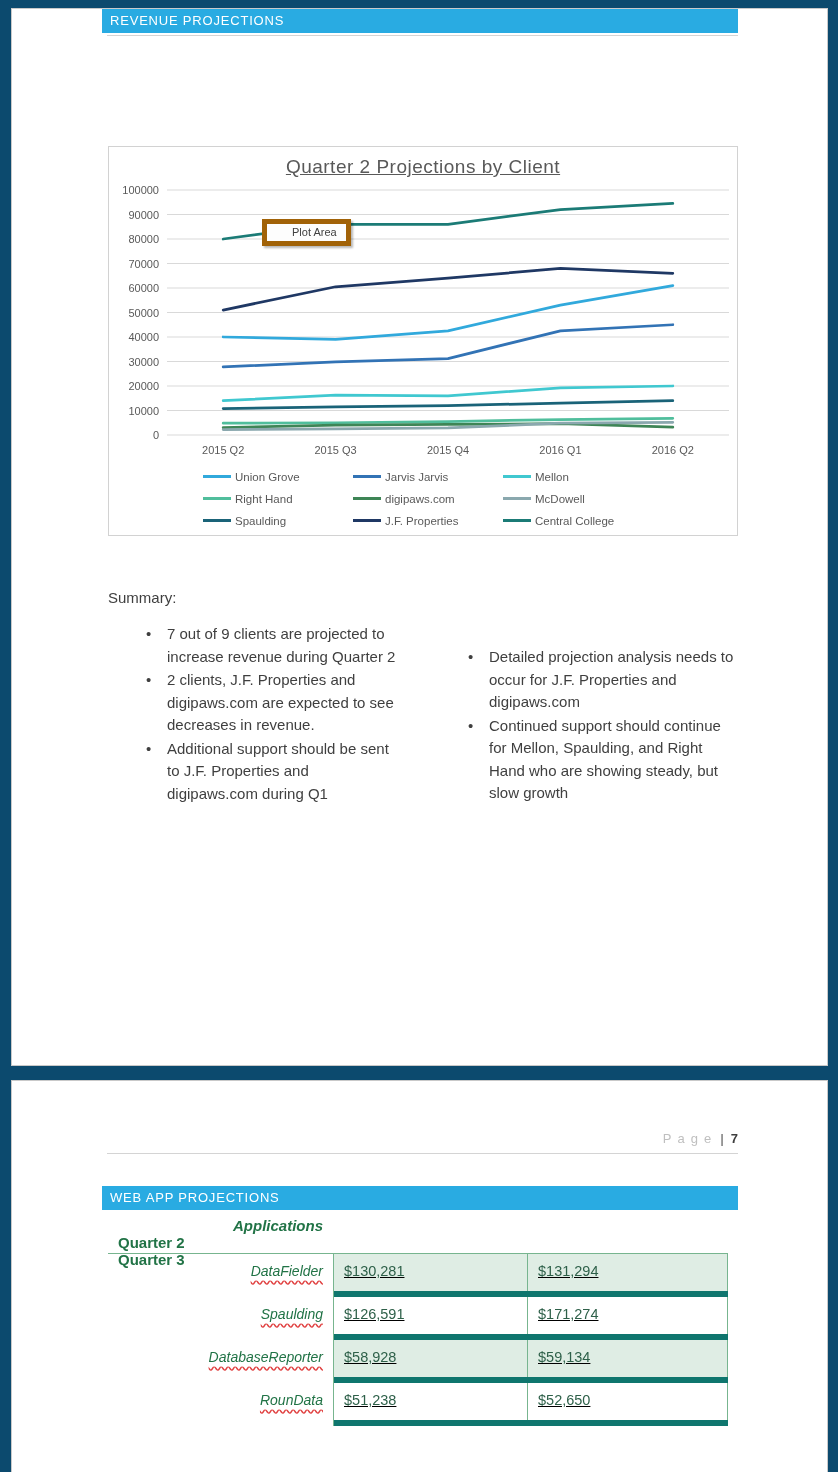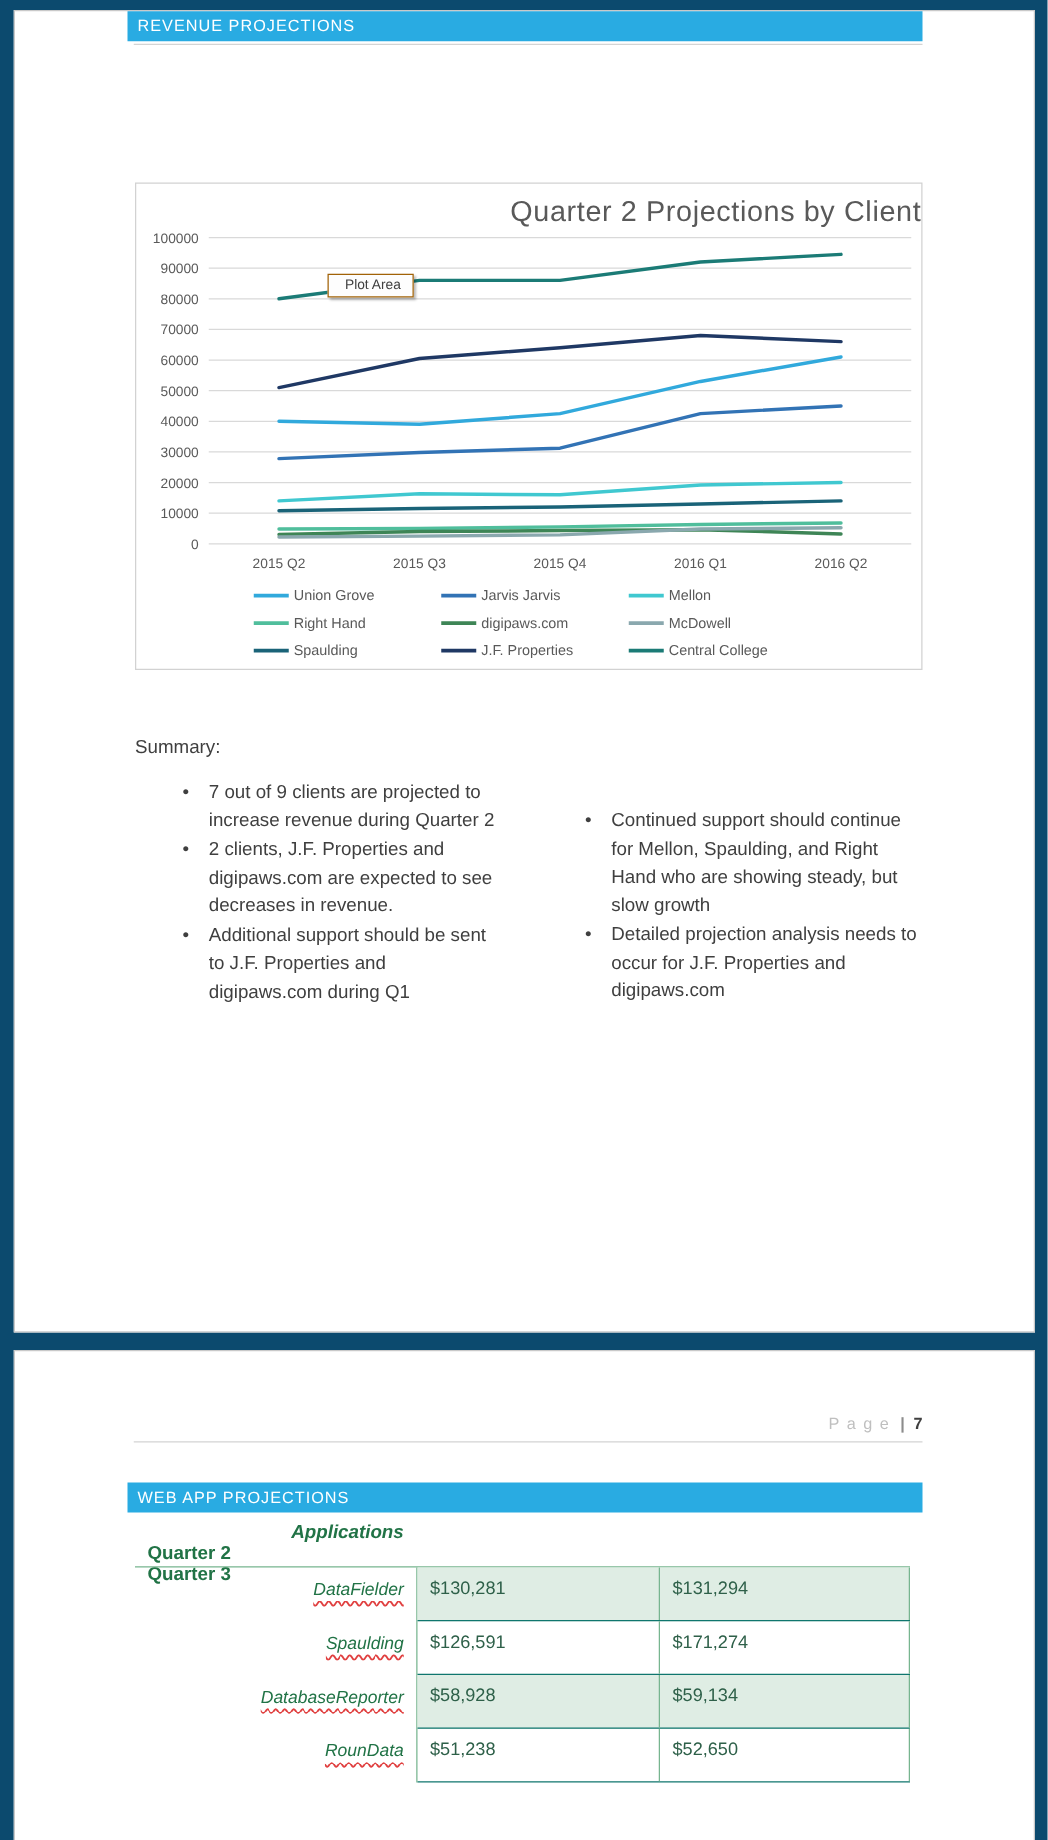--- a/index.html
+++ b/index.html
@@ -13,25 +13,25 @@
     border-bottom:1px solid #D4D4D4; text-align:right; font-size:13px; line-height:24px; }
   .ph-word { color:#BFBFBF; letter-spacing:6px; }
   .ph-sep { color:#8C8C8C; margin:0 7px 0 3px; font-weight:bold; }
   .ph-num { color:#3F3F3F; font-weight:bold; }
 
   .banner { position:absolute; left:90px; width:636px; height:24px; background:#29ABE2;
     color:#FFFFFF; font-size:13px; line-height:24px; letter-spacing:0.8px; padding-left:8px; }
 
   .chart-box { position:absolute; left:96px; top:137px; width:630px; height:390px;
     border:1px solid #D2D2D2; background:#fff; }
-  .chart-title { position:absolute; top:9px; left:0; width:100%; text-align:right;
-    color:#595959; font-size:23px; letter-spacing:0.5px; }
+  .chart-title { position:absolute; top:9px; left:0; width:100%; text-align:center;
+    color:#595959; font-size:19px; letter-spacing:0.5px;text-decoration:underline; }
   .plot-tooltip { position:absolute; left:153px; top:72px; background:#FDFDFD;
-    border:1px solid #a16207; box-shadow:2px 2px 2px rgba(0,0,0,0.28);
-    font-size:11px; color:#404040; padding:2px 9px 3px 13px; }
+    border:5px solid #a16207; box-shadow:2px 2px 2px rgba(0,0,0,0.28);
+    font-size:11px; color:#404040; padding:2px 9px 3px 25px; }
   .legend { position:absolute; left:50%; transform:translateX(-50%); top:322px; width:440px;
     display:grid; grid-template-columns:150px 150px 140px; row-gap:7px; }
   .legend-item { display:flex; align-items:center; font-size:11.5px; color:#595959; height:15px;text-align:center; }
   .legend-swatch { display:inline-block; width:28px; height:3px; margin-right:4px; flex:none; }
 
   .summary-title { position:absolute; left:96px; top:580px; font-size:15px; color:#3F3F3F; }
   .bullets { position:absolute; list-style:none; font-size:15px; line-height:22.5px; color:#3F3F3F; }
   .bullets li { position:relative; padding-left:21px; margin-bottom:1px; }
   .bullets li::before { content:"\2022"; position:absolute; left:0; top:0; }
   #bullets-left { left:134px; top:614px; width:250px; }
@@ -44,21 +44,21 @@
   .tbl-head .c2 { width:195px; padding-left:10px; }
   .tbl-head .c3 { width:200px; padding-left:10px; }
   .tbl-wrap { position:absolute; left:96px; top:172px; width:620px; display:flex;
     border-top:1px solid #77B58F; }
   .label-col { width:225px; }
   .label-cell { height:43px; text-align:right; padding:9px 10px 0 0;
     font-size:14px; font-style:italic; color:#217346; }
   .label-cell .wavy { text-decoration:underline wavy #E04040; text-underline-offset:4px; }
   .label-cell .solid { }
   .data-grid { width:395px; border-left:1px solid #77B58F; }
-  .data-row { display:flex; height:43px; border-bottom:1px solid #0f766e; }
+  .data-row { display:flex; height:43px; border-bottom:6px solid #0f766e;text-decoration:underline; }
   .data-row.shaded { background:#DFEDE4; }
   .data-cell { padding:9px 0 0 10px; font-size:14.5px; color:#2E6049; }
   .data-cell.q2 { width:194px; border-right:1px solid #77B58F; }
   .data-cell.q3 { width:200px; border-right:1px solid #77B58F; }
 </style>
 </head>
 <body>
 
 <div class="canvas">
 
@@ -150,22 +150,22 @@
         </div>
     </div>
 
     <div class="summary-title">Summary:</div>
     <ul class="bullets" id="bullets-left">
         <li>7 out of 9 clients are projected to increase revenue during Quarter 2</li>
         <li>2 clients, J.F. Properties and digipaws.com are expected to see decreases in revenue.</li>
         <li>Additional support should be sent to J.F. Properties and digipaws.com during Q1</li>
       </ul>
     <ul class="bullets" id="bullets-right">
+        <li>Detailed projection analysis needs to occur for J.F. Properties and digipaws.com</li>
         <li>Continued support should continue for Mellon, Spaulding, and Right Hand who are showing steady, but slow growth</li>
-        <li>Detailed projection analysis needs to occur for J.F. Properties and digipaws.com</li>
       </ul>
   </div>
 
   <div class="page" id="page7">
     <div class="page-header" style="top:46px;">
       <span class="ph-word">Page</span><span class="ph-sep">|</span><span class="ph-num">7</span>
     </div>
 
     <div class="banner" style="top:105px;">WEB APP PROJECTIONS</div>
 

